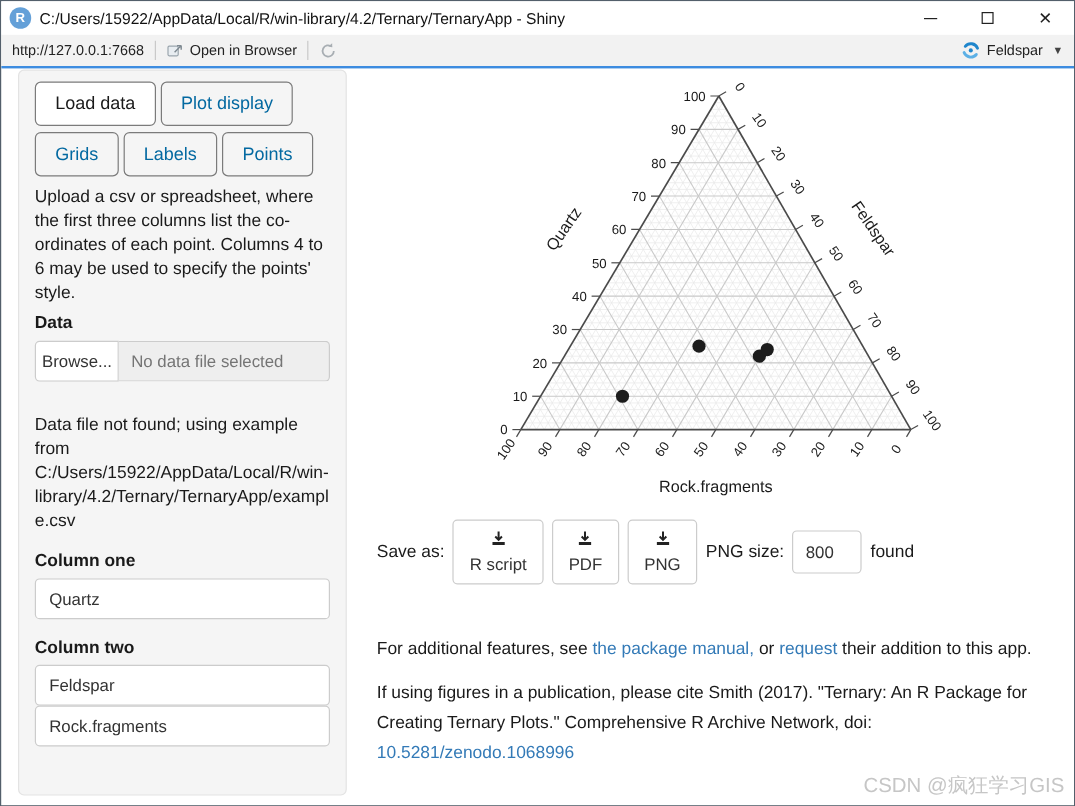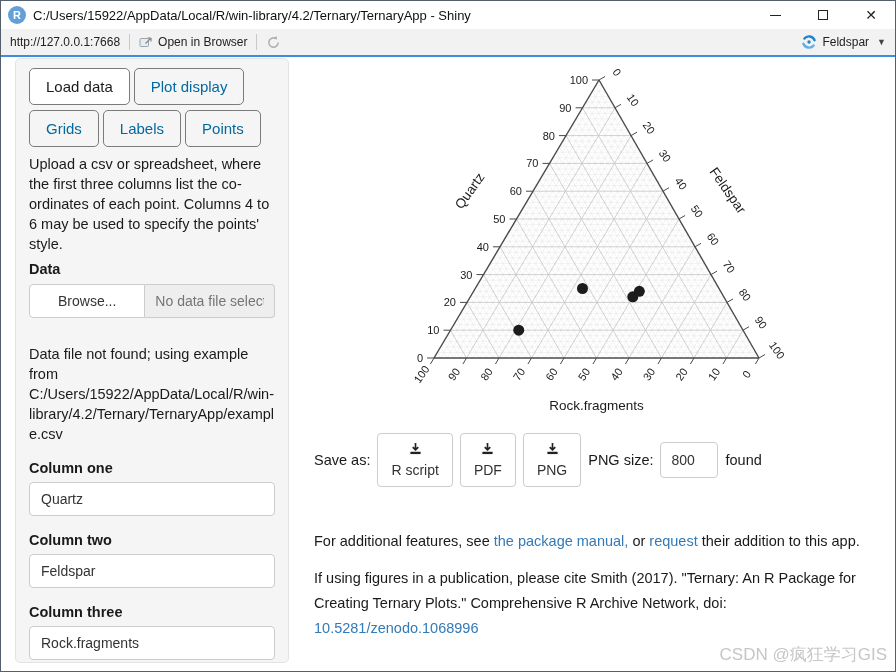--- a/index.html
+++ b/index.html
@@ -23,21 +23,21 @@
   
   .content{display:flex;height:525px;}
   .sidebar-col{width:300px;flex:0 0 auto;}
   .well{margin:1px 12px 0 14px;height:605px;box-sizing:border-box;background:#f5f5f5;border:1px solid #e3e3e3;border-radius:5px;padding:7px 13px;font-size:14.5px;color:#1a1a1a;}
   .tabrow{display:flex;flex-wrap:wrap;gap:4px;margin:2px 0 5px;}
   .tab{border:1px solid #7b7b7b;border-radius:5px;padding:9px 16px;font-size:15px;color:#0369a1;background:transparent;cursor:pointer;white-space:nowrap;}
   .tab.active{background:#fff;color:#1a1a1a;}
   .desc{line-height:20px;margin:7px 0 2px;}
   .blabel{font-weight:bold;margin:7px 0 7px;}
   .input-group{display:flex;height:34px;}
-  .browse-btn{border:1px solid #ccc;border-radius:4px 0 0 4px;background:#fff;font-size:14px;color:#333;padding:0 28px;cursor:pointer;font-family:inherit;}
+  .browse-btn{border:1px solid #ccc;border-radius:4px 0 0 4px;background:#fff;font-size:14px;color:#333;padding:0 5px;cursor:pointer;font-family:inherit;}
   .file-display{flex:1;border:1px solid #ccc;border-left:none;border-radius:0 4px 4px 0;background:#eee;color:#9a9a9a;font-size:14px;padding:0 10px;font-family:inherit;min-width:0;}
   .note{line-height:20px;margin:26px 0 6px;word-wrap:break-word;}
   .field-label{font-weight:bold;margin:16px 0 6px;}
   .text-input{width:100%;height:34px;box-sizing:border-box;border:1px solid #ccc;border-radius:4px;background:#fff;color:#333;font-size:14px;padding:0 11px;font-family:inherit;}
   
   .main{flex:1;position:relative;padding:1px 0 0 13px;box-sizing:border-box;}
   .main .tabrow{margin-top:2px;}
   .plot-wrap{position:relative;width:505px;height:362px;margin:5px 0 0 27px;}
   .save-row{display:flex;align-items:center;gap:7px;margin:8px 0 0 0;font-size:14.5px;color:#1a1a1a;flex-wrap:nowrap;}
   .save-btn{display:inline-flex;align-items:center;gap:7px;border:1px solid #ccc;border-radius:4px;background:#fff;color:#333;font-size:14px;padding:8px 13px;cursor:pointer;font-family:inherit;flex-direction:column;}
@@ -111,21 +111,20 @@
         <div class="blabel">Data</div>
         <div class="input-group">
           <button class="browse-btn">Browse...</button>
           <input class="file-display" readonly="" placeholder="No data file selected" style="">
         </div>
         <p class="note">Data file not found; using example from C:/Users/15922/AppData/Local/R/win-library/4.2/Ternary/TernaryApp/example.csv</p>
         <div class="field-label">Column one</div>
         <input class="text-input" value="Quartz" style="">
         <div class="field-label">Column two</div>
         <input class="text-input" value="Feldspar" style="">
-        <div class="field-label">Column three</div>
         <input class="text-input" value="Rock.fragments" style="">
         
       </div>
     </div>
 
     <div class="main">
 
       <div class="plot-wrap">
         <svg id="ternary-svg" width="505" height="362" viewBox="0 0 505 362">
             <line x1="414.8" y1="289.44" x2="96.3" y2="289.44" stroke="#e9e9e9" stroke-width="0.6"></line>

